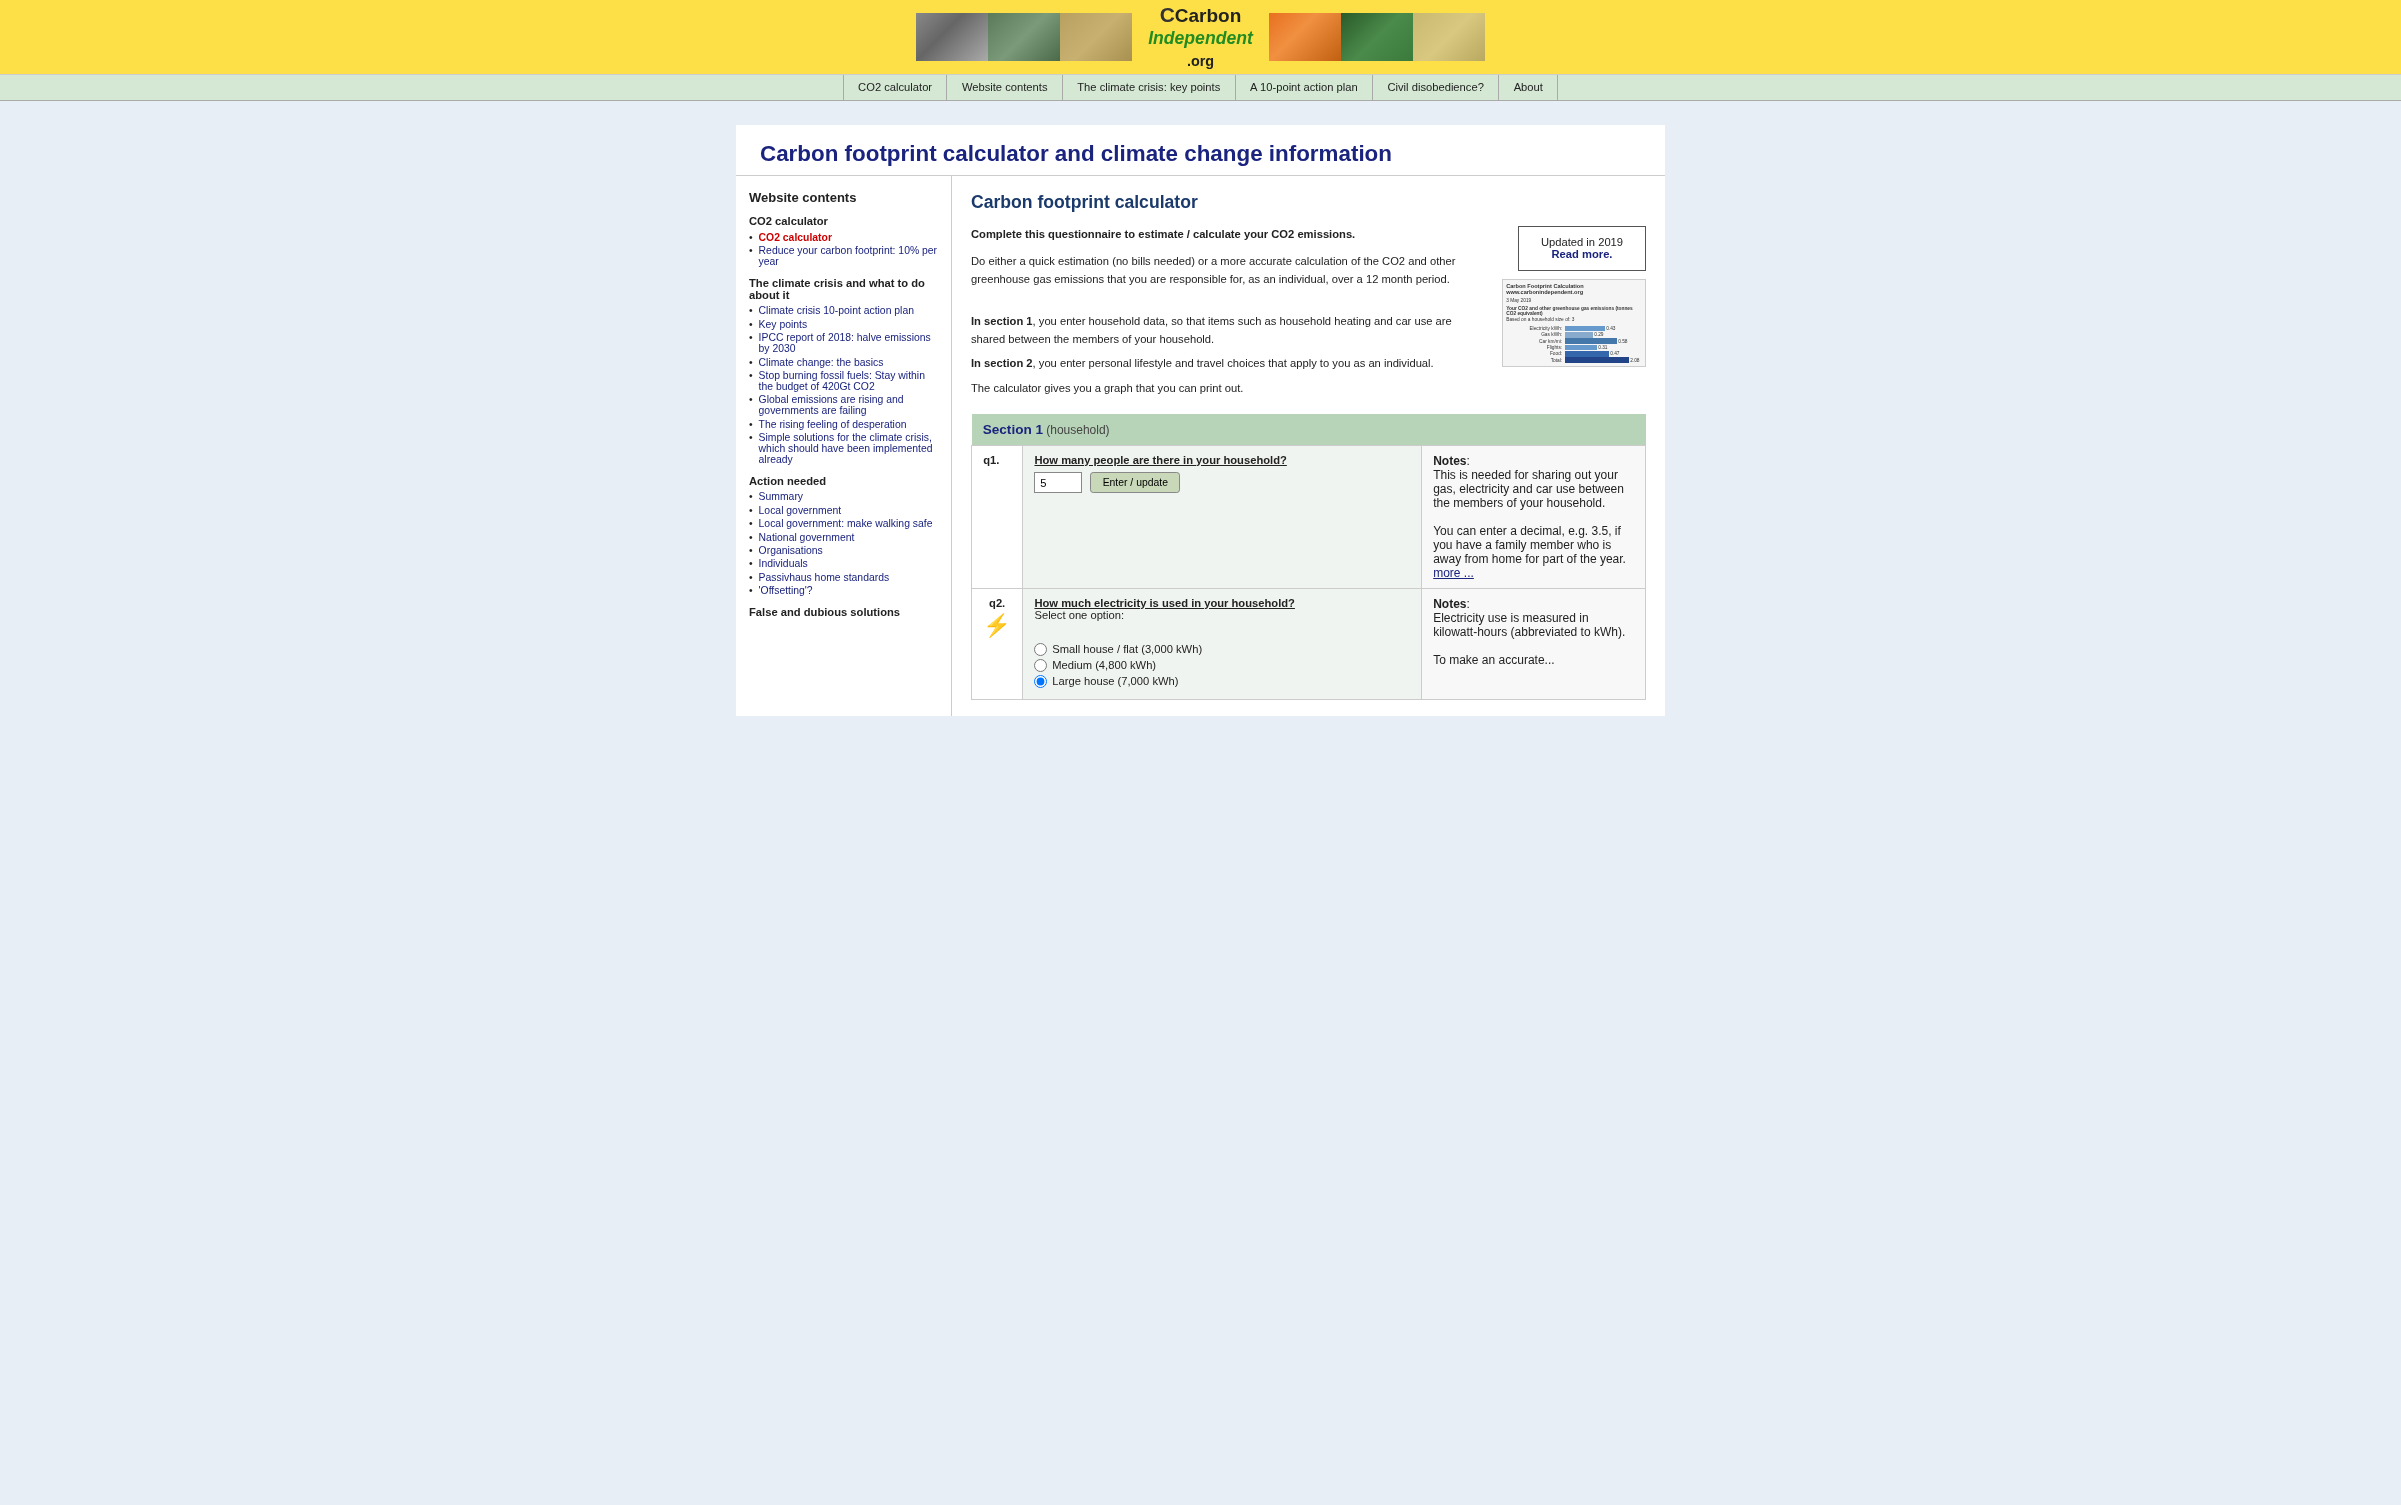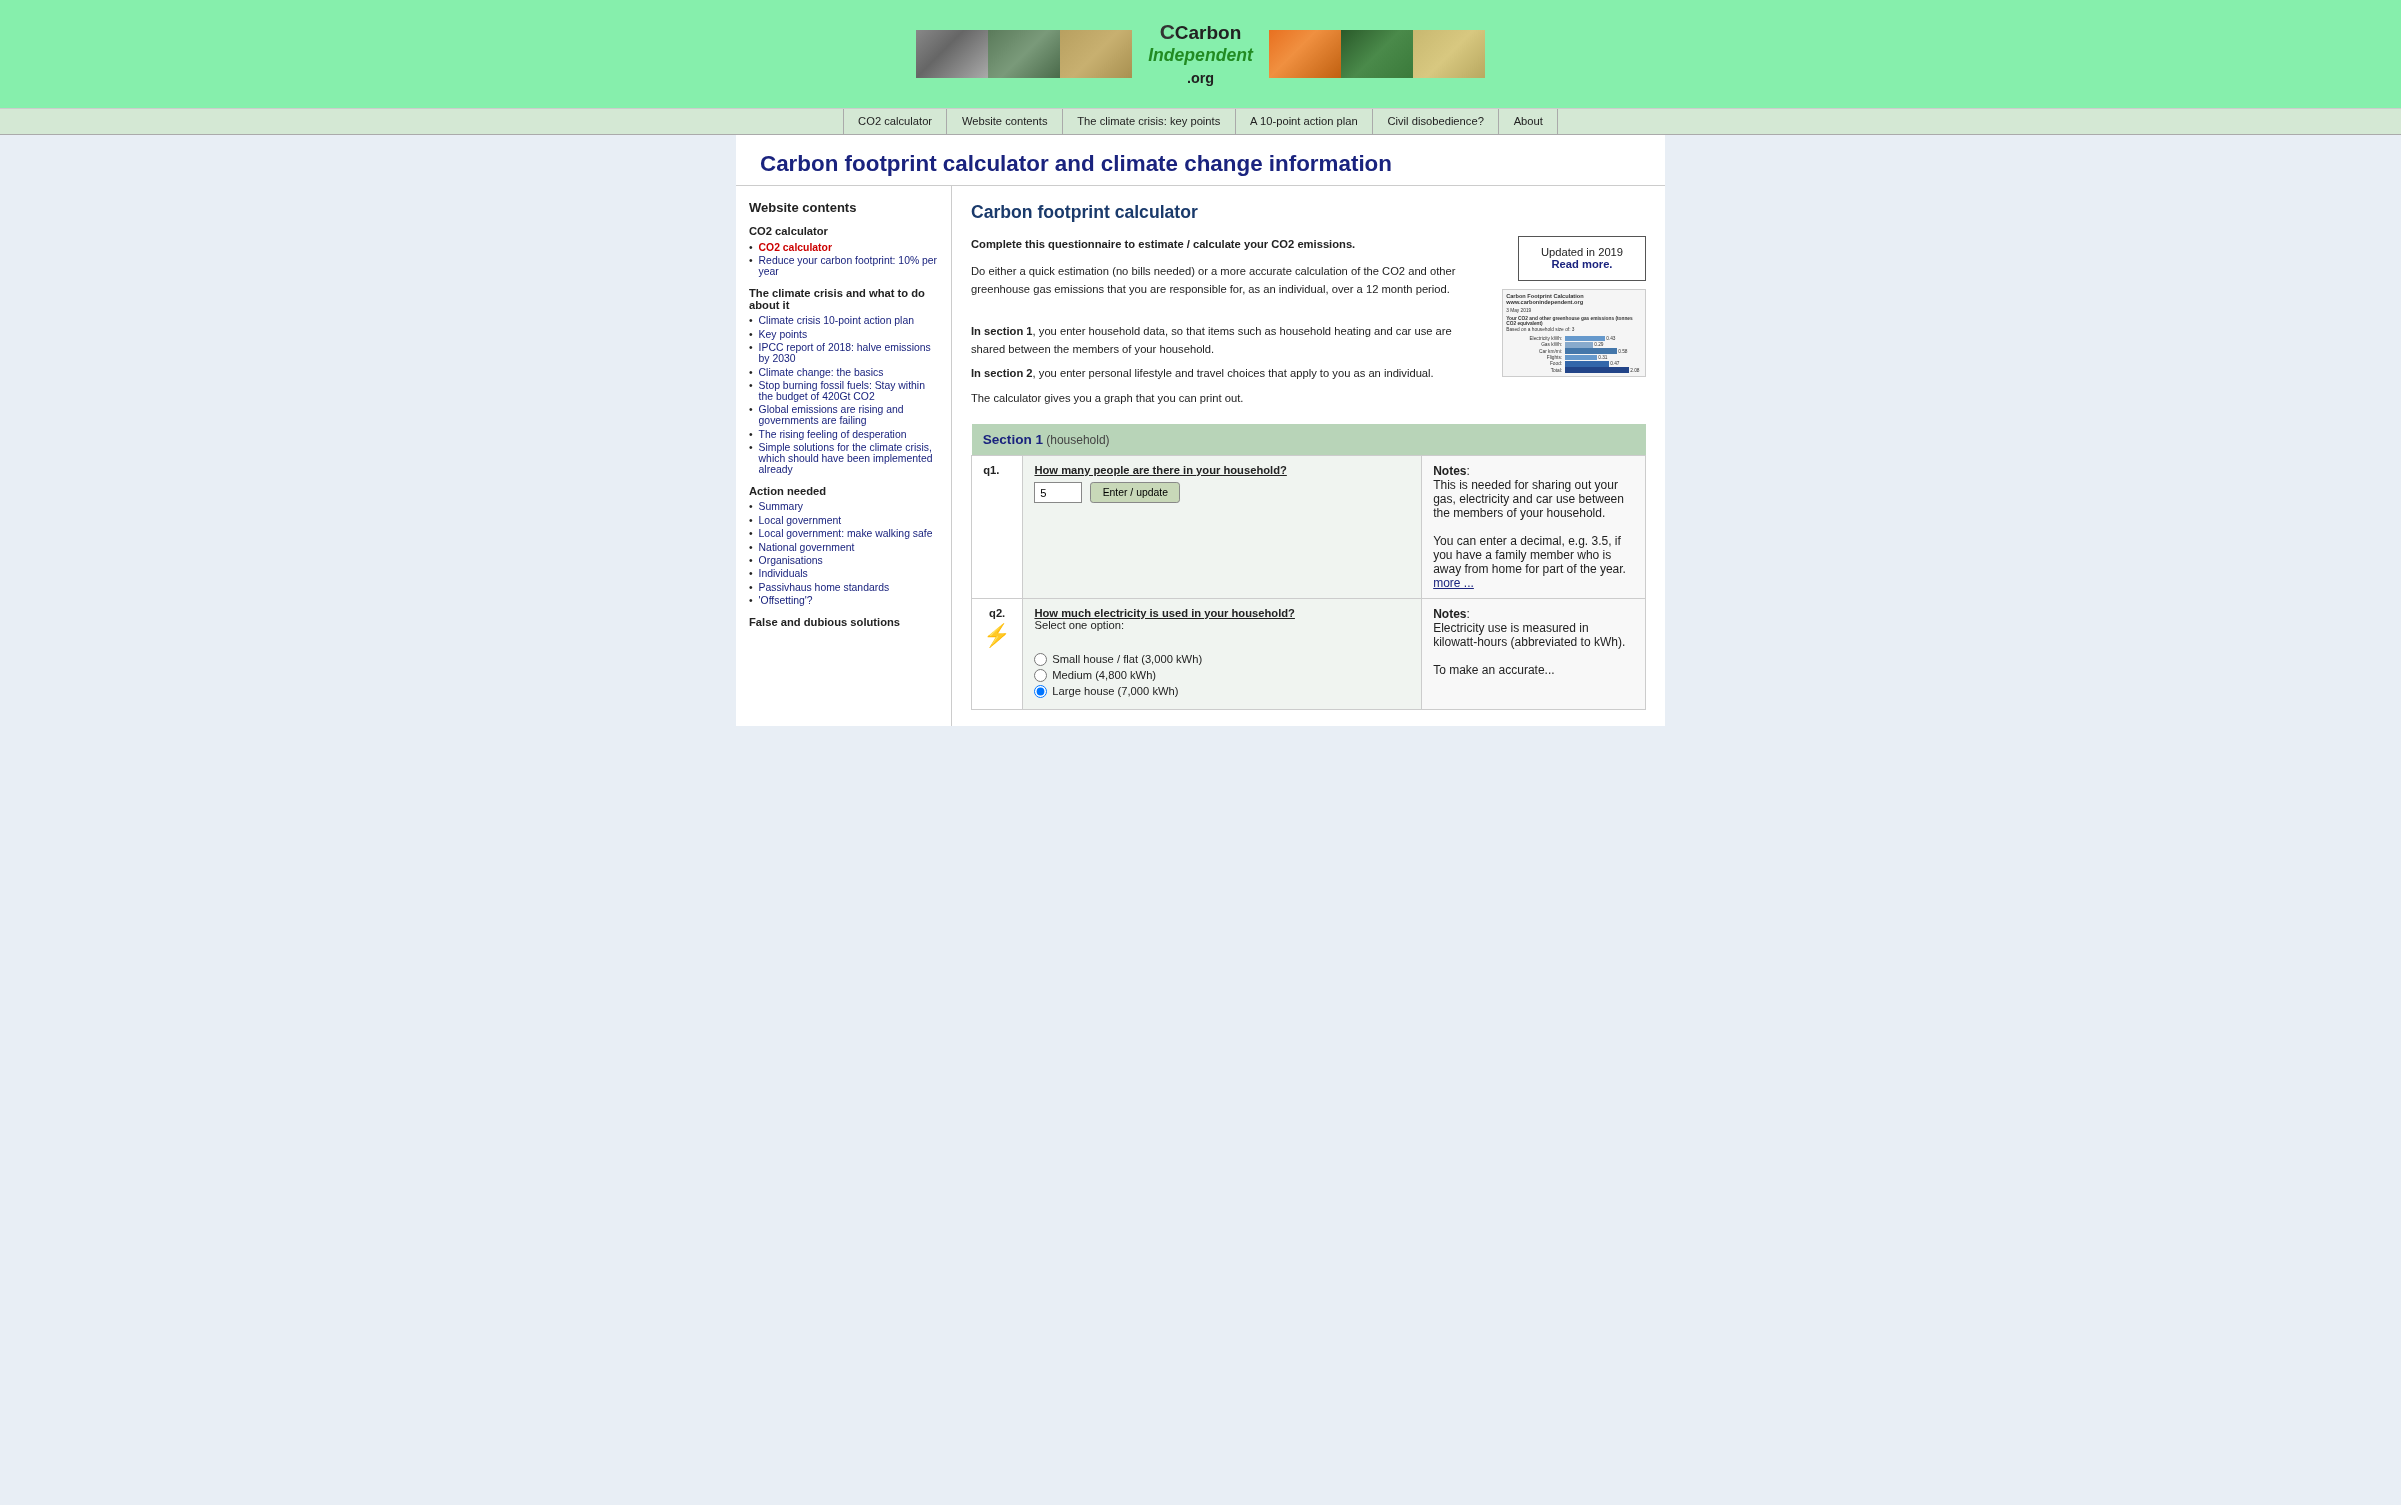--- a/index.html
+++ b/index.html
@@ -1,33 +1,33 @@
 <!DOCTYPE html>
 <html style="font-size:13px"><head>
   <meta charset="utf-8">
   <style>
     * { margin: 0; padding: 0; box-sizing: border-box; }
     body { font-family: Arial, sans-serif; font-size: 11.2px; background: #e8eef5; color: #222; }
 
     
-    #header { background: #86efac; display: flex; justify-content: center; align-items: center; padding: 20px 0; border-bottom: 0.8px solid #ccc; }
+    #header { background: #fde047; display: flex; justify-content: center; align-items: center; padding: 3px 0; border-bottom: 0.8px solid #ccc; }
     #header-inner { display: flex; align-items: center; gap: 0; }
     .header-img-strip { display: flex; }
     .header-photo { width: 72px; height: 48px; object-fit: cover; }
     .header-logo { padding: 0 16px; text-align: center; font-size: 17.6px; font-weight: bold; }
 
     
     #nav { background: #d4e8d4; border-bottom: 1.6px solid #aaa; display: flex; justify-content: center; }
     #nav-inner { display: flex; gap: 0; }
     .nav-item { padding: 6.4px 14.4px; font-size: 11.2px; color: #222; cursor: pointer; border-right: 0.8px solid #aaa; white-space: nowrap; }
     .nav-item:first-child { border-left: 0.8px solid #aaa; }
 
     
     #page { max-width: 929px; margin: 0 auto; background: #fff; padding: 0; }
-    #page-title { padding: 16px 24px 8px; border-bottom: 0.8px solid #ccc; }
+    #page-title { padding: 16px 24px 8px; border-bottom: 0.8px solid #ccc; margin-top: 24px; }
     #page-title h1 { font-size: 22.4px; font-weight: bold; color: #1a237e; }
 
     #content { display: flex; }
 
     
     #sidebar { width: 216px; min-width: 216px; padding: 14.4px 13px; border-right: 0.8px solid #ccc; background: #fff; }
     #sidebar h2 { font-size: 13px; font-weight: bold; color: #222; margin-bottom: 8px; }
     .sidebar-section-title { font-size: 11.2px; font-weight: bold; color: #222; margin: 9.6px 0 4.8px; }
     .sidebar-list { list-style: none; padding: 0; margin: 0 0 4.8px 0; }
     .sidebar-list li { margin: 2.4px 0; padding-left: 9.6px; position: relative; font-size: 10.4px; }

